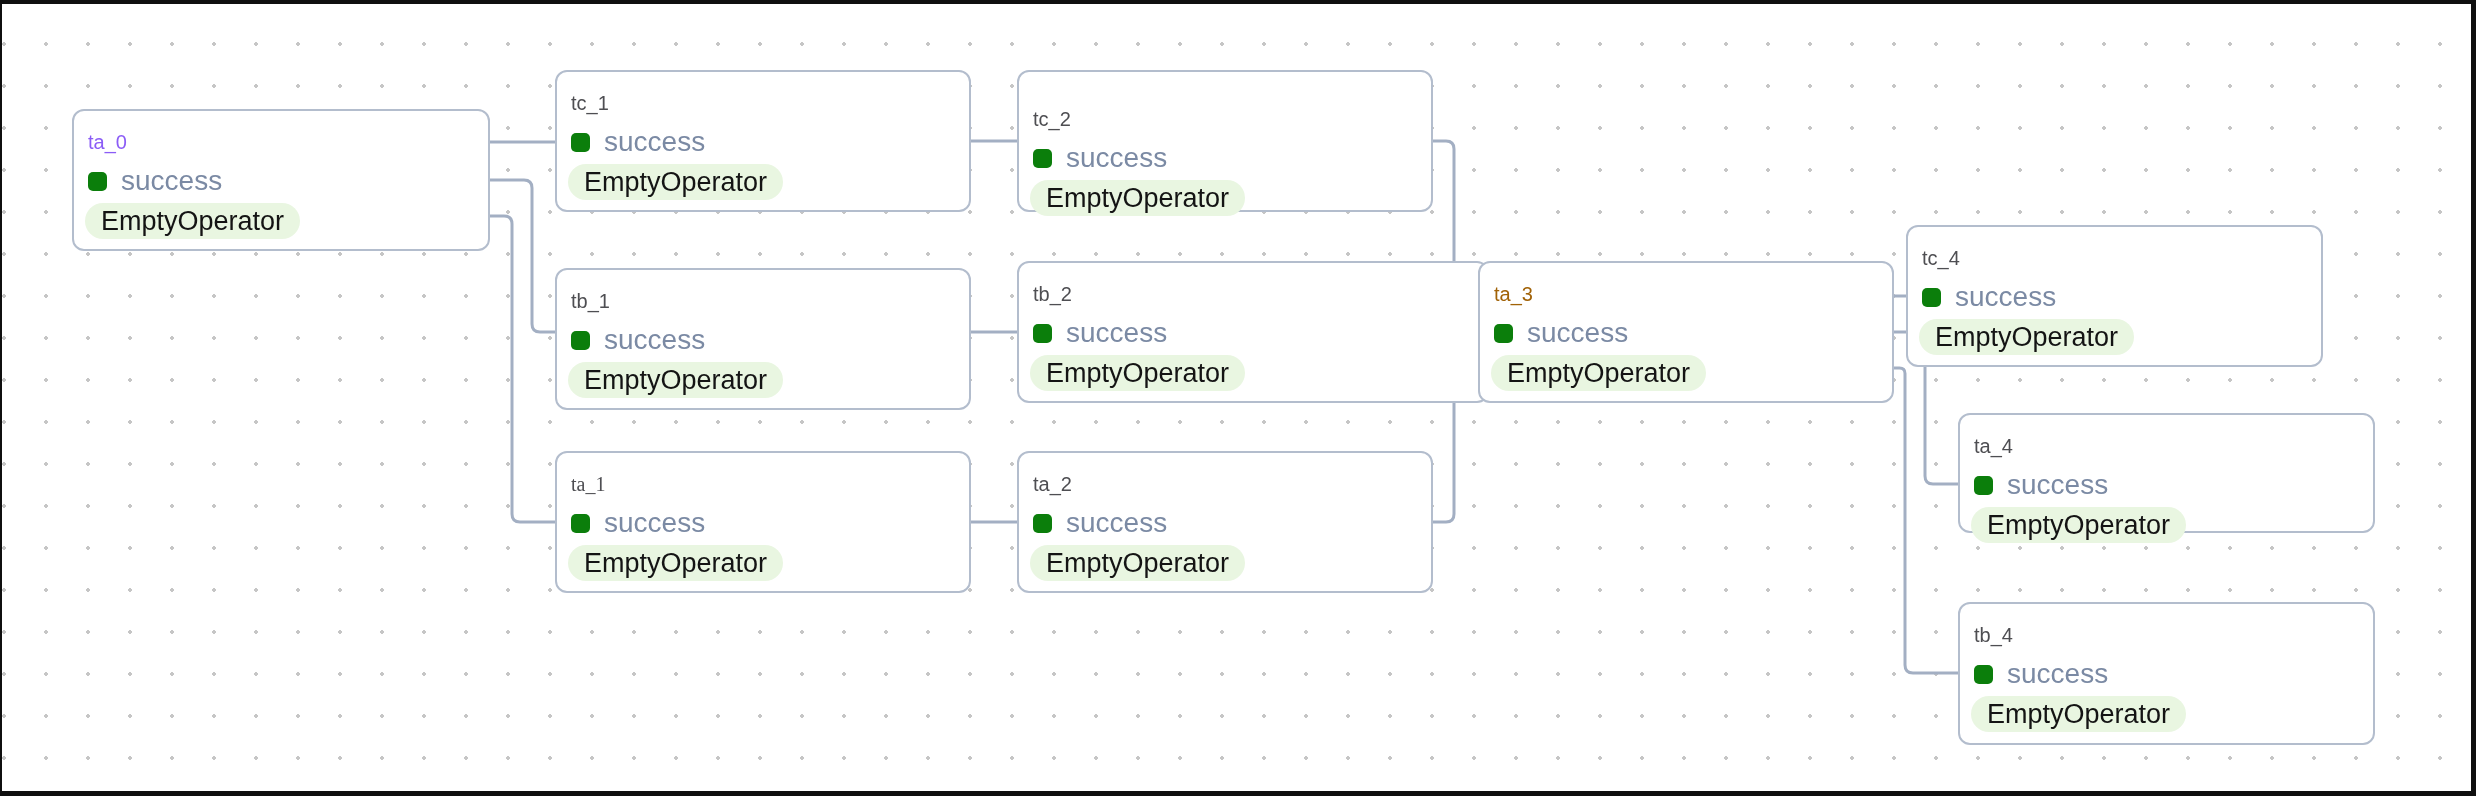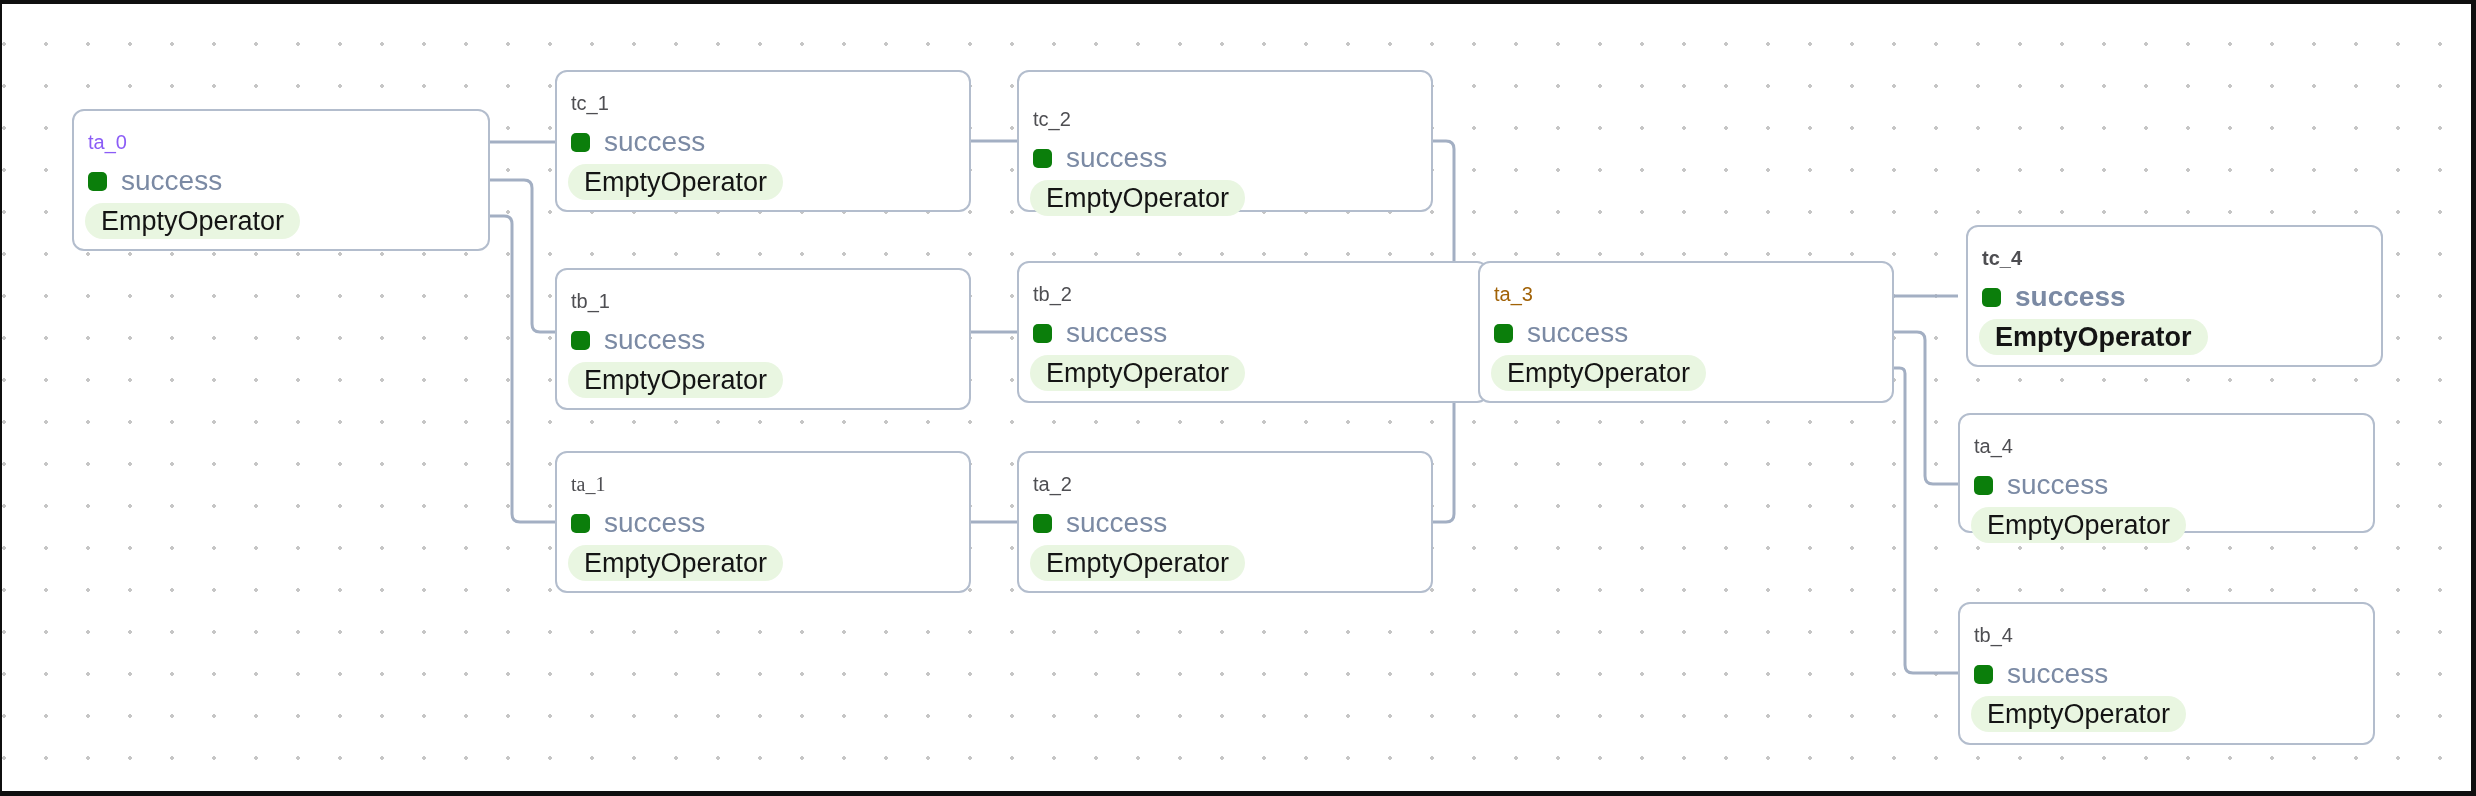--- a/index.html
+++ b/index.html
@@ -118,21 +118,21 @@
     <div class="node-operator" style="background: rgb(233, 246, 225); color: rgb(20, 20, 20);">EmptyOperator</div>
   </div>
       <div class="node" style="left: 1476px; top: 257px; width: 416px; height: 142px; border-color: rgb(179, 189, 205); background: rgb(255, 255, 255);">
     <div class="node-title" style="color: #a16207;">ta_3</div>
     <div class="node-status">
       <span class="status-square" style="background: rgb(11, 126, 11);"></span>
       <span class="status-label" style="color: rgb(123, 138, 164);">success</span>
     </div>
     <div class="node-operator" style="background: rgb(233, 246, 225); color: rgb(20, 20, 20);">EmptyOperator</div>
   </div>
-      <div class="node" style="left: 1964px; top: 221px; width: 417px; height: 142px; border-color: rgb(179, 189, 205); background: rgb(255, 255, 255); font-weight: bold;">
+      <div class="node" style="left: 1904px; top: 221px; width: 417px; height: 142px; border-color: rgb(179, 189, 205); background: rgb(255, 255, 255);">
     <div class="node-title" style="color: rgb(78, 78, 82);">tc_4</div>
     <div class="node-status">
       <span class="status-square" style="background: rgb(11, 126, 11);"></span>
       <span class="status-label" style="color: rgb(123, 138, 164);">success</span>
     </div>
     <div class="node-operator" style="background: rgb(233, 246, 225); color: rgb(20, 20, 20);">EmptyOperator</div>
   </div>
       <div class="node" style="left: 1956px; top: 409px; width: 417px; height: 120px; border-color: rgb(179, 189, 205); background: rgb(255, 255, 255);">
     <div class="node-title" style="color: rgb(78, 78, 82);">ta_4</div>
     <div class="node-status">

